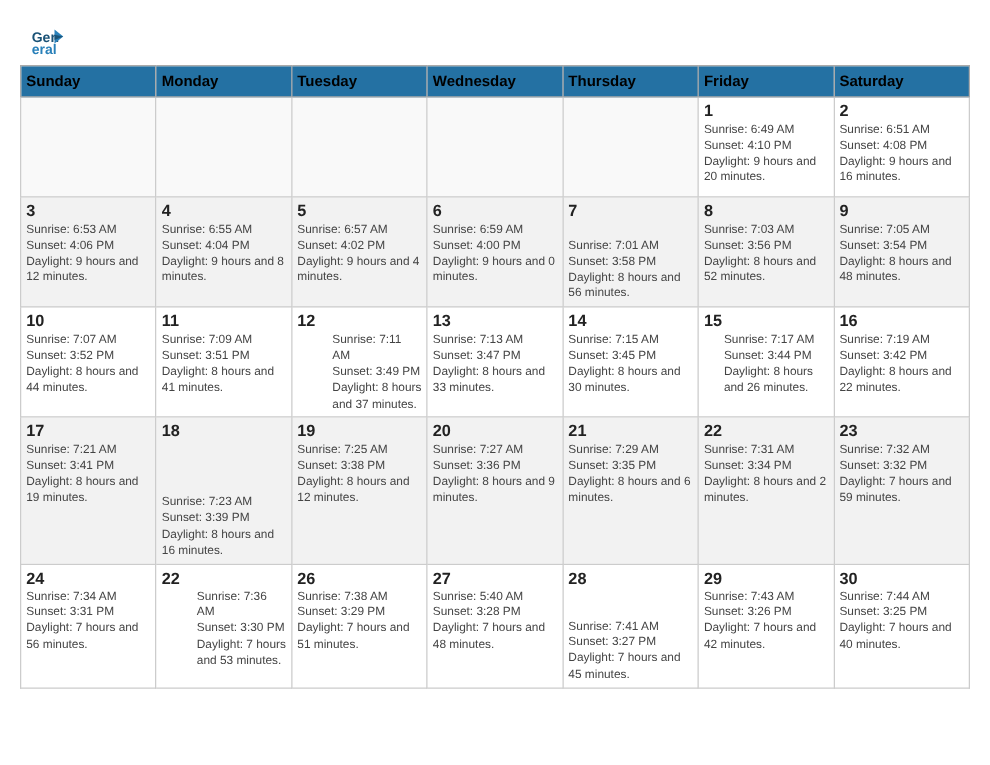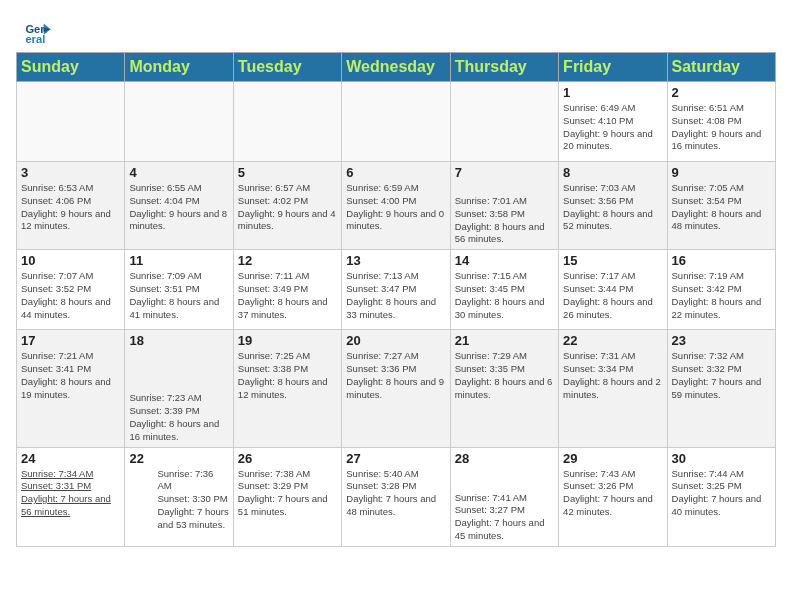--- a/index.html
+++ b/index.html
@@ -11,22 +11,22 @@
     .logo-icon { width: 28px; height: 28px; margin-right: 2px; }
     
     .title-block { text-align: right; }
     .month-title { font-size: 32px; font-weight: normal; color: #333; }
     .subtitle { font-size: 14px; color: #555; }
     
     .calendar { width: 100%; border-collapse: collapse; margin: 0 8px; width: calc(100% - 16px); margin-left: 8px; }
     
     .calendar th {
       background: #2471a3;
-      color: #bef264;
-      font-size: 16px;
+      color: #000000;
+      font-size: 12px;
       font-weight: bold;
       padding: 5px 4px;
       text-align: left;
       border: 1px solid #aaa;
     }
     
     .calendar td {
       vertical-align: top;
       padding: 3px 4px;
       border: 1px solid #ccc;
@@ -152,39 +152,39 @@
 Daylight: 8 hours and 44 minutes.</div>
           </td>
           <td>
             <span class="day-num">11</span>
             <div class="day-info" style="white-space: pre-line;">Sunrise: 7:09 AM
 Sunset: 3:51 PM
 Daylight: 8 hours and 41 minutes.</div>
           </td>
           <td>
             <span class="day-num">12</span>
-            <div class="day-info" style="white-space: pre-line;">Sunrise: 7:11 AM
+            <div class="day-info" style="white-space: pre-line; margin-left: 28px;">Sunrise: 7:11 AM
 Sunset: 3:49 PM
 Daylight: 8 hours and 37 minutes.</div>
           </td>
           <td>
             <span class="day-num">13</span>
             <div class="day-info" style="white-space: pre-line;">Sunrise: 7:13 AM
 Sunset: 3:47 PM
 Daylight: 8 hours and 33 minutes.</div>
           </td>
           <td>
             <span class="day-num">14</span>
             <div class="day-info" style="white-space: pre-line;">Sunrise: 7:15 AM
 Sunset: 3:45 PM
 Daylight: 8 hours and 30 minutes.</div>
           </td>
           <td>
             <span class="day-num">15</span>
-            <div class="day-info" style="white-space: pre-line;">Sunrise: 7:17 AM
+            <div class="day-info" style="white-space: pre-line; margin-left: 16px;">Sunrise: 7:17 AM
 Sunset: 3:44 PM
 Daylight: 8 hours and 26 minutes.</div>
           </td>
           <td>
             <span class="day-num">16</span>
             <div class="day-info" style="white-space: pre-line;">Sunrise: 7:19 AM
 Sunset: 3:42 PM
 Daylight: 8 hours and 22 minutes.</div>
           </td>
         </tr>
@@ -228,21 +228,21 @@
           <td>
             <span class="day-num">23</span>
             <div class="day-info" style="white-space: pre-line;">Sunrise: 7:32 AM
 Sunset: 3:32 PM
 Daylight: 7 hours and 59 minutes.</div>
           </td>
         </tr>
         <tr>
           <td>
             <span class="day-num">24</span>
-            <div class="day-info" style="white-space: pre-line; text-decoration: underline;">Sunrise: 7:34 AM
+            <div class="day-info" style="white-space: pre-line;">Sunrise: 7:34 AM
 Sunset: 3:31 PM
 Daylight: 7 hours and 56 minutes.</div>
           </td>
           <td>
             <span class="day-num">22</span>
             <div class="day-info" style="white-space: pre-line; margin-left: 28px;">Sunrise: 7:36 AM
 Sunset: 3:30 PM
 Daylight: 7 hours and 53 minutes.</div>
           </td>
           <td>

